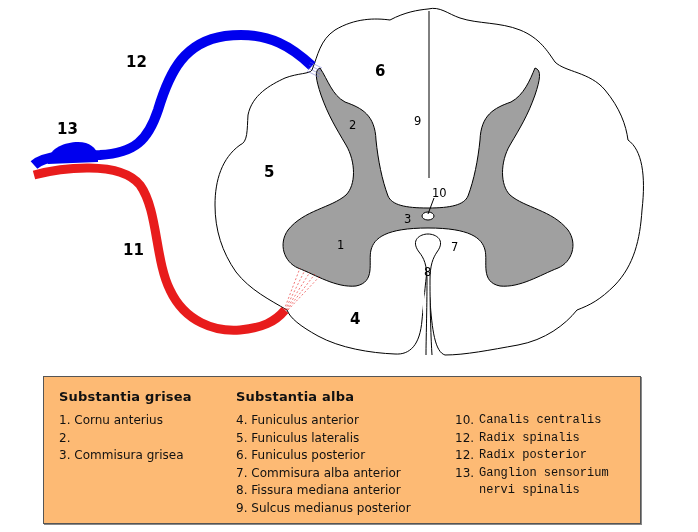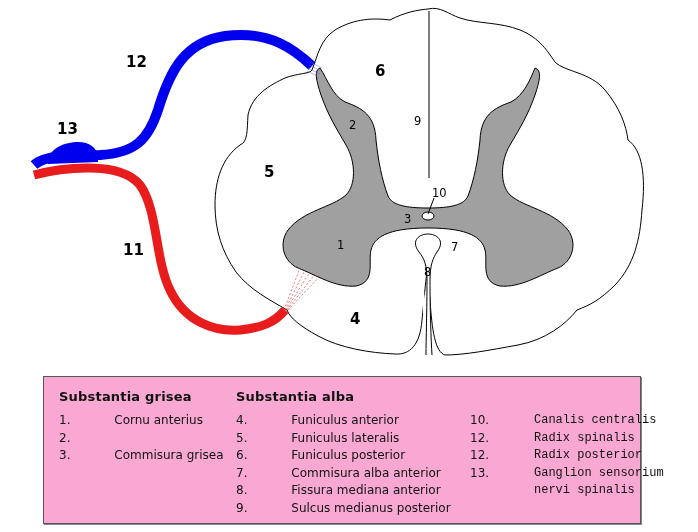--- a/index.html
+++ b/index.html
@@ -2,32 +2,32 @@
 <html><head>
   <meta charset="utf-8">
   <style>
     html, body { margin: 0; padding: 0; background: #ffffff; }
     body { width: 698px; height: 532px; position: relative; overflow: hidden; font-family: "DejaVu Sans", sans-serif; }
     #diagram { position: absolute; left: 0; top: 0; width: 698px; height: 365px; }
     .lbl-big { font-family: "DejaVu Sans", sans-serif; font-size: 15px; font-weight: bold; fill: #000; }
     .lbl-small { font-family: "DejaVu Sans", sans-serif; font-size: 11.5px; fill: #000; }
     #legend {
       position: absolute; left: 43px; top: 376px; width: 596px; height: 146px;
-      background: #f9a8d4; border: 1px solid #555; box-shadow: 1px 1px 0 #888;
+      background: #fdba74; border: 1px solid #555; box-shadow: 1px 1px 0 #888;
       font-family: "DejaVu Sans", sans-serif; font-size: 12px; color: #111;
     }
     .col { position: absolute; top: 12px; }
     .col h3 { margin: 0 0 8px 0; font-size: 13px; font-weight: bold; letter-spacing: 0.2px; }
     .col ul { list-style: none; margin: 0; padding: 0; }
     .col li { line-height: 17.5px; white-space: nowrap; display: flex; }
     .col li .n { display: inline-block; }
-    .col li .t { display: inline-block; white-space: normal; margin-left: 40px; }
+    .col li .t { display: inline-block; white-space: normal; }
     #col1 { left: 15px; }
     #col2 { left: 192px; }
-    #col3 { left: 426px; top: 35px; }
+    #col3 { left: 411px; top: 35px; }
     #col3 li .n { width: 24px; }
     #col3 li .t { width: 160px; font-family: Liberation Mono, monospace; }
   </style>
 </head>
 <body>
 
 <svg id="diagram" viewBox="0 0 698 365" xmlns="http://www.w3.org/2000/svg">
 
   <path d="M428,9 C440,6 448,14 460,18 C478,24 500,22 520,30 C540,38 548,52 555,62
            C565,72 590,72 605,90 C620,108 626,125 628,140 C642,150 646,175 642,210

